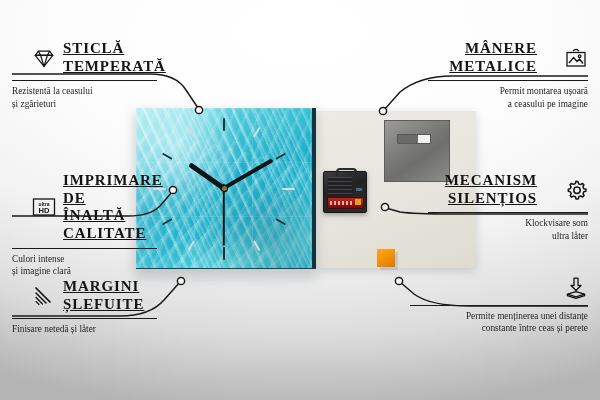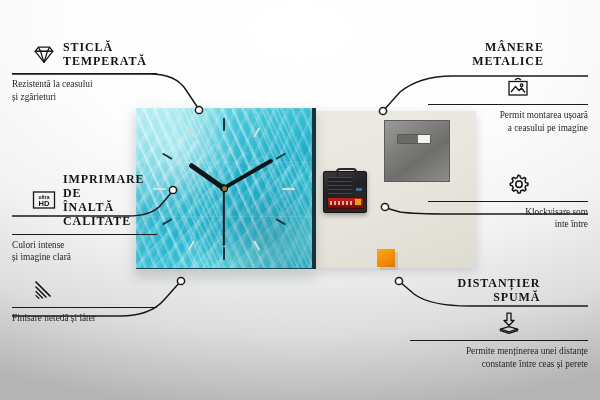--- a/index.html
+++ b/index.html
@@ -95,31 +95,31 @@
     position:absolute;left:61px;top:138px;width:18px;height:18px;
     background:linear-gradient(150deg,#ffa91a 0%,#f18b08 60%,#d97604 100%);
     box-shadow:3px 3px 0 rgba(120,120,115,.22);
   }
 
   
   .callout{position:absolute;}
   .callout .head{display:flex;align-items:center;gap:7px;}
   .callout .ttl{
     font-family:"Liberation Serif", serif;
-    font-size:12px;font-weight:700;letter-spacing:.9px;color:#141414;
-    line-height:1.18;text-transform:uppercase;
+    font-size:15px;font-weight:700;letter-spacing:.9px;color:#141414;
+    line-height:1.18;text-transform:uppercase;text-decoration:underline;
   }
   .callout .sub{
     font-family:"Liberation Serif", serif;
     font-size:9.3px;color:#262626;line-height:1.32;margin-top:4px;white-space:pre-line;
   }
   .callout .rule{height:1px;background:#1a1a1a;}
   .callout.left .head{justify-content:flex-start;}
   .callout.left .ttl{text-align:left;}
-  .callout.right .head{justify-content:flex-end;flex-direction:column;}
+  .callout.right .head{justify-content:flex-end;}
   .callout.right .ttl{text-align:right;}
   .callout.right .sub{text-align:right;}
   .ico{width:24px;height:24px;flex:0 0 24px;display:block;margin-left:20px;}
   .ico svg{display:block;width:24px;height:24px;}
 
   svg.lines{position:absolute;left:0;top:0;width:600px;height:400px;overflow:visible;}
 </style>
 </head>
 <body>
 
@@ -228,20 +228,21 @@
   <div class="callout left" style="left:12px;top:278px;width:145px;">
     <div class="head">
       <span class="ico">
         <svg viewBox="0 0 24 24" stroke="#141414" fill="none" stroke-linecap="round">
           <path d="M4 4 L18 18" stroke-width="1.7"></path>
           <path d="M4 9 L14 19" stroke-width="1.5"></path>
           <path d="M4 13.5 L10.5 20" stroke-width="1.3"></path>
           <path d="M4 17.5 L7 20.5" stroke-width="1.1"></path>
         </svg>
       </span>
+      <span class="ttl"><span>MARGINI</span><br><span>ȘLEFUITE</span></span>
     </div>
     <div class="rule" style="width:145px;margin-top:5px;"></div>
     <div class="sub">Finisare netedă și låter</div>
   </div>
 
   <div class="callout right" style="right:12px;top:40px;width:160px;">
     <div class="head">
       <span class="ttl"><span>MÂNERE</span><br><span>METALICE</span></span>
       <span class="ico">
         <svg viewBox="0 0 24 24" stroke="#141414" stroke-width="1.3" fill="none">
@@ -252,38 +253,38 @@
         </svg>
       </span>
     </div>
     <div class="rule" style="width:160px;margin-top:5px;"></div>
     <div class="sub">Permit montarea ușoară
 a ceasului pe imagine</div>
   </div>
 
   <div class="callout right" style="right:12px;top:172px;width:160px;">
     <div class="head">
+      <span class="ttl"><span>MECANISM</span><br><span>SILENȚIOS</span></span>
       <span class="ico">
         <svg viewBox="0 0 24 24" stroke="#141414" stroke-width="1.5" fill="none" stroke-linejoin="round">
           <path d="M12 3.2 L14 3.8 L14.6 5.9 L16.6 6.6 L18.4 5.4 L19.9 6.9 L18.9 8.8 L19.8 10.7 L21.9 11.1 L21.9 13.2
                    L19.8 13.8 L19 15.7 L20.1 17.5 L18.6 19 L16.7 18 L14.8 18.8 L14.2 20.9 L12.1 20.9 L11.4 18.8
                    L9.5 18.1 L7.7 19.2 L6.2 17.7 L7.2 15.8 L6.4 13.9 L4.3 13.3 L4.3 11.2 L6.4 10.6 L7.1 8.7
                    L6 6.9 L7.5 5.4 L9.4 6.4 L11.3 5.6 Z"></path>
           <circle cx="13" cy="12.2" r="3.2"></circle>
         </svg>
       </span>
     </div>
     <div class="rule" style="width:160px;margin-top:5px;"></div>
     <div class="sub">Klockvisare som
-inte între</div>
+ultra låter</div>
   </div>
 
   <div class="callout right" style="right:12px;top:276px;width:178px;">
     <div class="head">
-      <span class="ttl"><span>DISTANȚIER</span><br><span>SPUMĂ</span></span>
       <span class="ico">
         <svg viewBox="0 0 24 24" stroke="#141414" stroke-width="1.3" fill="none" stroke-linejoin="round">
           <path d="M10 2.2 H14 V9.5 H17 L12 14.5 L7 9.5 H10 Z"></path>
           <path d="M12 15.6 L20.6 18.1 L12 20.8 L3.4 18.1 Z"></path>
           <path d="M3.4 18.1 L3.4 19.6 L12 22.3 L20.6 19.6 L20.6 18.1"></path>
         </svg>
       </span>
     </div>
     <div class="rule" style="width:178px;margin-top:5px;"></div>
     <div class="sub">Permite menținerea unei distanțe

